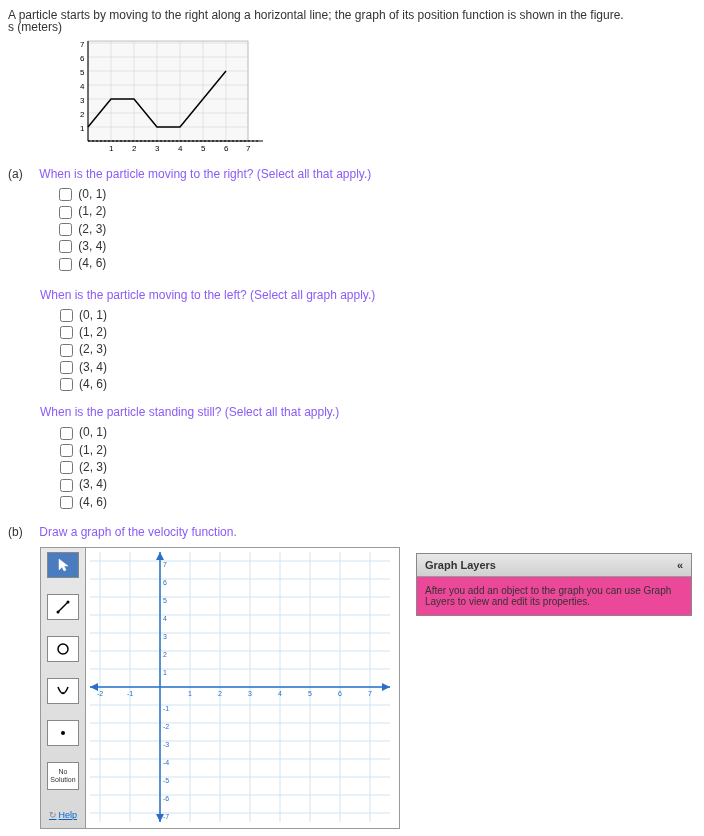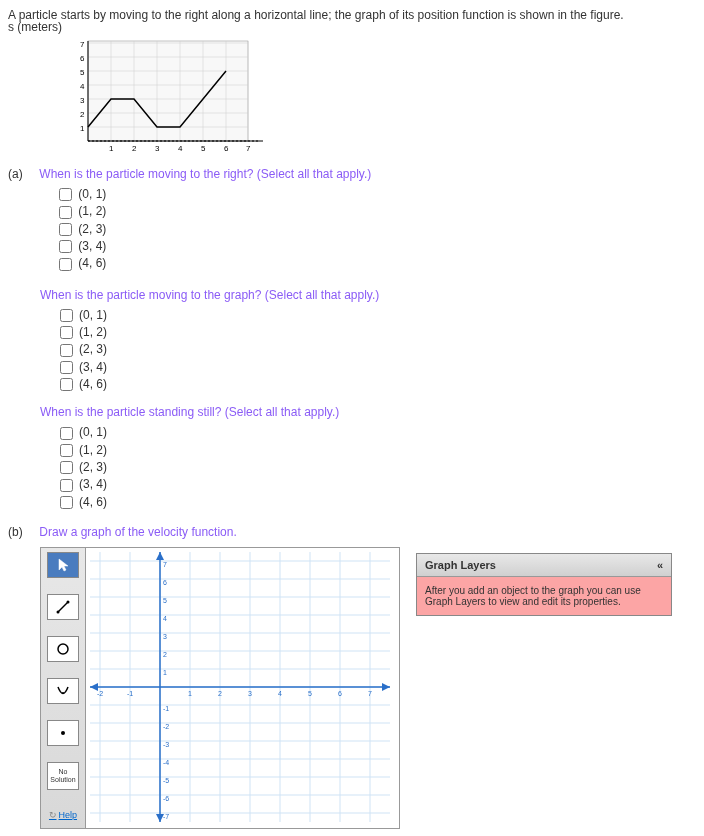--- a/index.html
+++ b/index.html
@@ -16,24 +16,24 @@
     .checkbox-item { margin-bottom: 3px; }
     .checkbox-item input { vertical-align: middle; margin-right: 6px; }
     .tool-area { display: flex; background: #f0f0f0; border: 1px solid #999; margin-left: 32px; width: 360px; position: relative; }
     .toolbar { width: 45px; background: linear-gradient(#e8e8e8, #d8d8d8); border-right: 1px solid #999; padding: 4px; display: flex; flex-direction: column; gap: 16px; align-items: center; }
     .tool-btn { width: 32px; height: 26px; background: #fff; border: 1px solid #888; cursor: pointer; display: flex; align-items: center; justify-content: center; font-size: 14px; }
     .tool-btn.active { background: #4a7cbf; color: #fff; }
     .tool-btn.no-sol { height: 28px; font-size: 7px; text-align: center; line-height: 1.1; }
     .help-link { font-size: 9px; color: #0066cc; text-decoration: underline; margin-top: auto; margin-bottom: 4px; cursor: pointer; display: flex; align-items: center; gap: 2px; }
     .help-link::before { content: "↻"; color: #888; }
     .plot-area { flex: 1; background: #fff; padding: 4px; position: relative; height: 280px; }
-    .layers-panel { position: absolute; left: 400px; top: 440px; width: 256px; border: 1px solid #888; background: #f0f0f0; }
+    .layers-panel { position: absolute; left: 400px; top: 440px; width: 276px; border: 1px solid #888; background: #f0f0f0; }
     .layers-header { background: linear-gradient(#e8e8e8, #d0d0d0); padding: 5px 8px; font-weight: bold; font-size: 11px; border-bottom: 1px solid #999; display: flex; justify-content: space-between; align-items: center; }
     .collapse-btn { cursor: pointer; font-weight: bold; }
-    .layers-body { padding: 8px; font-size: 10px; background: #fca5a5; }
+    .layers-body { padding: 8px; font-size: 10px; background: #ec4899; }
     .part-b-wrapper { position: relative; margin-top: 16px; }
   </style>
 </head>
 <body>
 
 <div class="problem-text">A particle starts by moving to the right along a horizontal line; the graph of its position function is shown in the figure.</div>
 
 <div class="graph-container">
   <span class="y-label">s (meters)</span>
   <svg width="200" height="120" viewBox="0 0 200 120">
@@ -90,21 +90,21 @@
     <div class="checkbox-list">
       <div class="checkbox-item"><input type="checkbox" style=""><span>(0, 1)</span></div>
       <div class="checkbox-item"><input type="checkbox" style=""><span>(1, 2)</span></div>
       <div class="checkbox-item"><input type="checkbox" style=""><span>(2, 3)</span></div>
       <div class="checkbox-item"><input type="checkbox" style=""><span>(3, 4)</span></div>
       <div class="checkbox-item"><input type="checkbox" style=""><span>(4, 6)</span></div>
     </div>
   </div>
 
   <div class="question-block">
-    <div class="question-text">When is the particle moving to the graph? (Select all that apply.)</div>
+    <div class="question-text">When is the particle moving to the left? (Select all graph apply.)</div>
     <div class="checkbox-list">
       <div class="checkbox-item"><input type="checkbox" style=""><span>(0, 1)</span></div>
       <div class="checkbox-item"><input type="checkbox" style=""><span>(1, 2)</span></div>
       <div class="checkbox-item"><input type="checkbox" style=""><span>(2, 3)</span></div>
       <div class="checkbox-item"><input type="checkbox" style=""><span>(3, 4)</span></div>
       <div class="checkbox-item"><input type="checkbox" style=""><span>(4, 6)</span></div>
     </div>
   </div>
 
   <div class="question-block">

